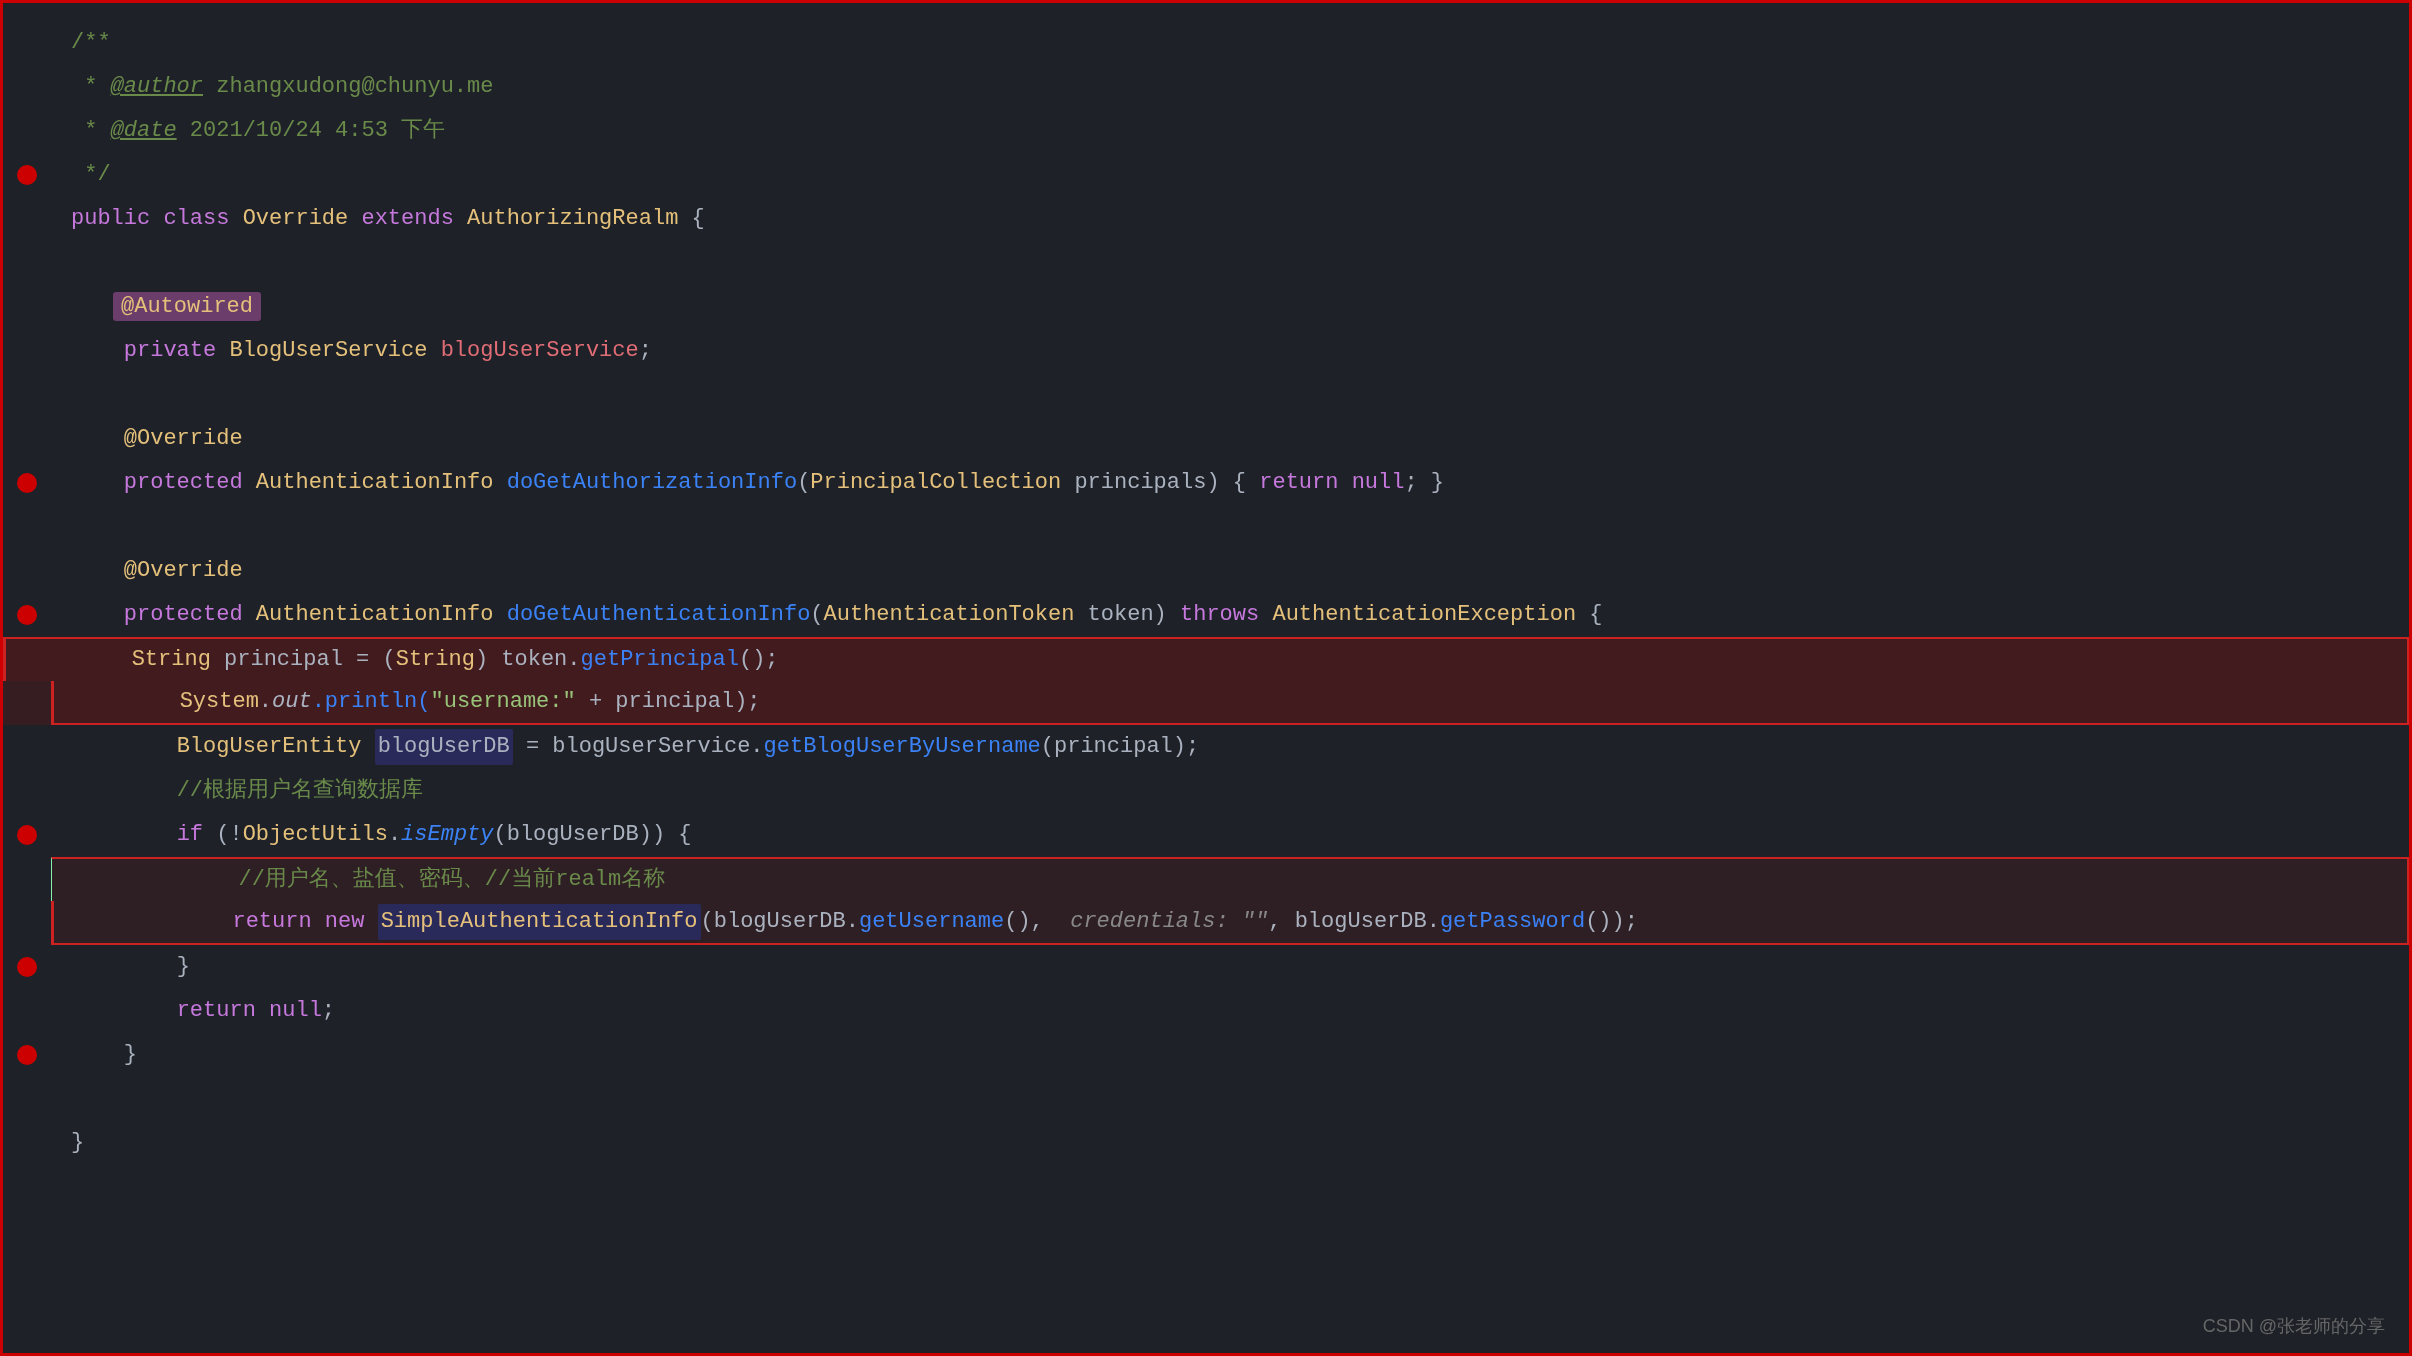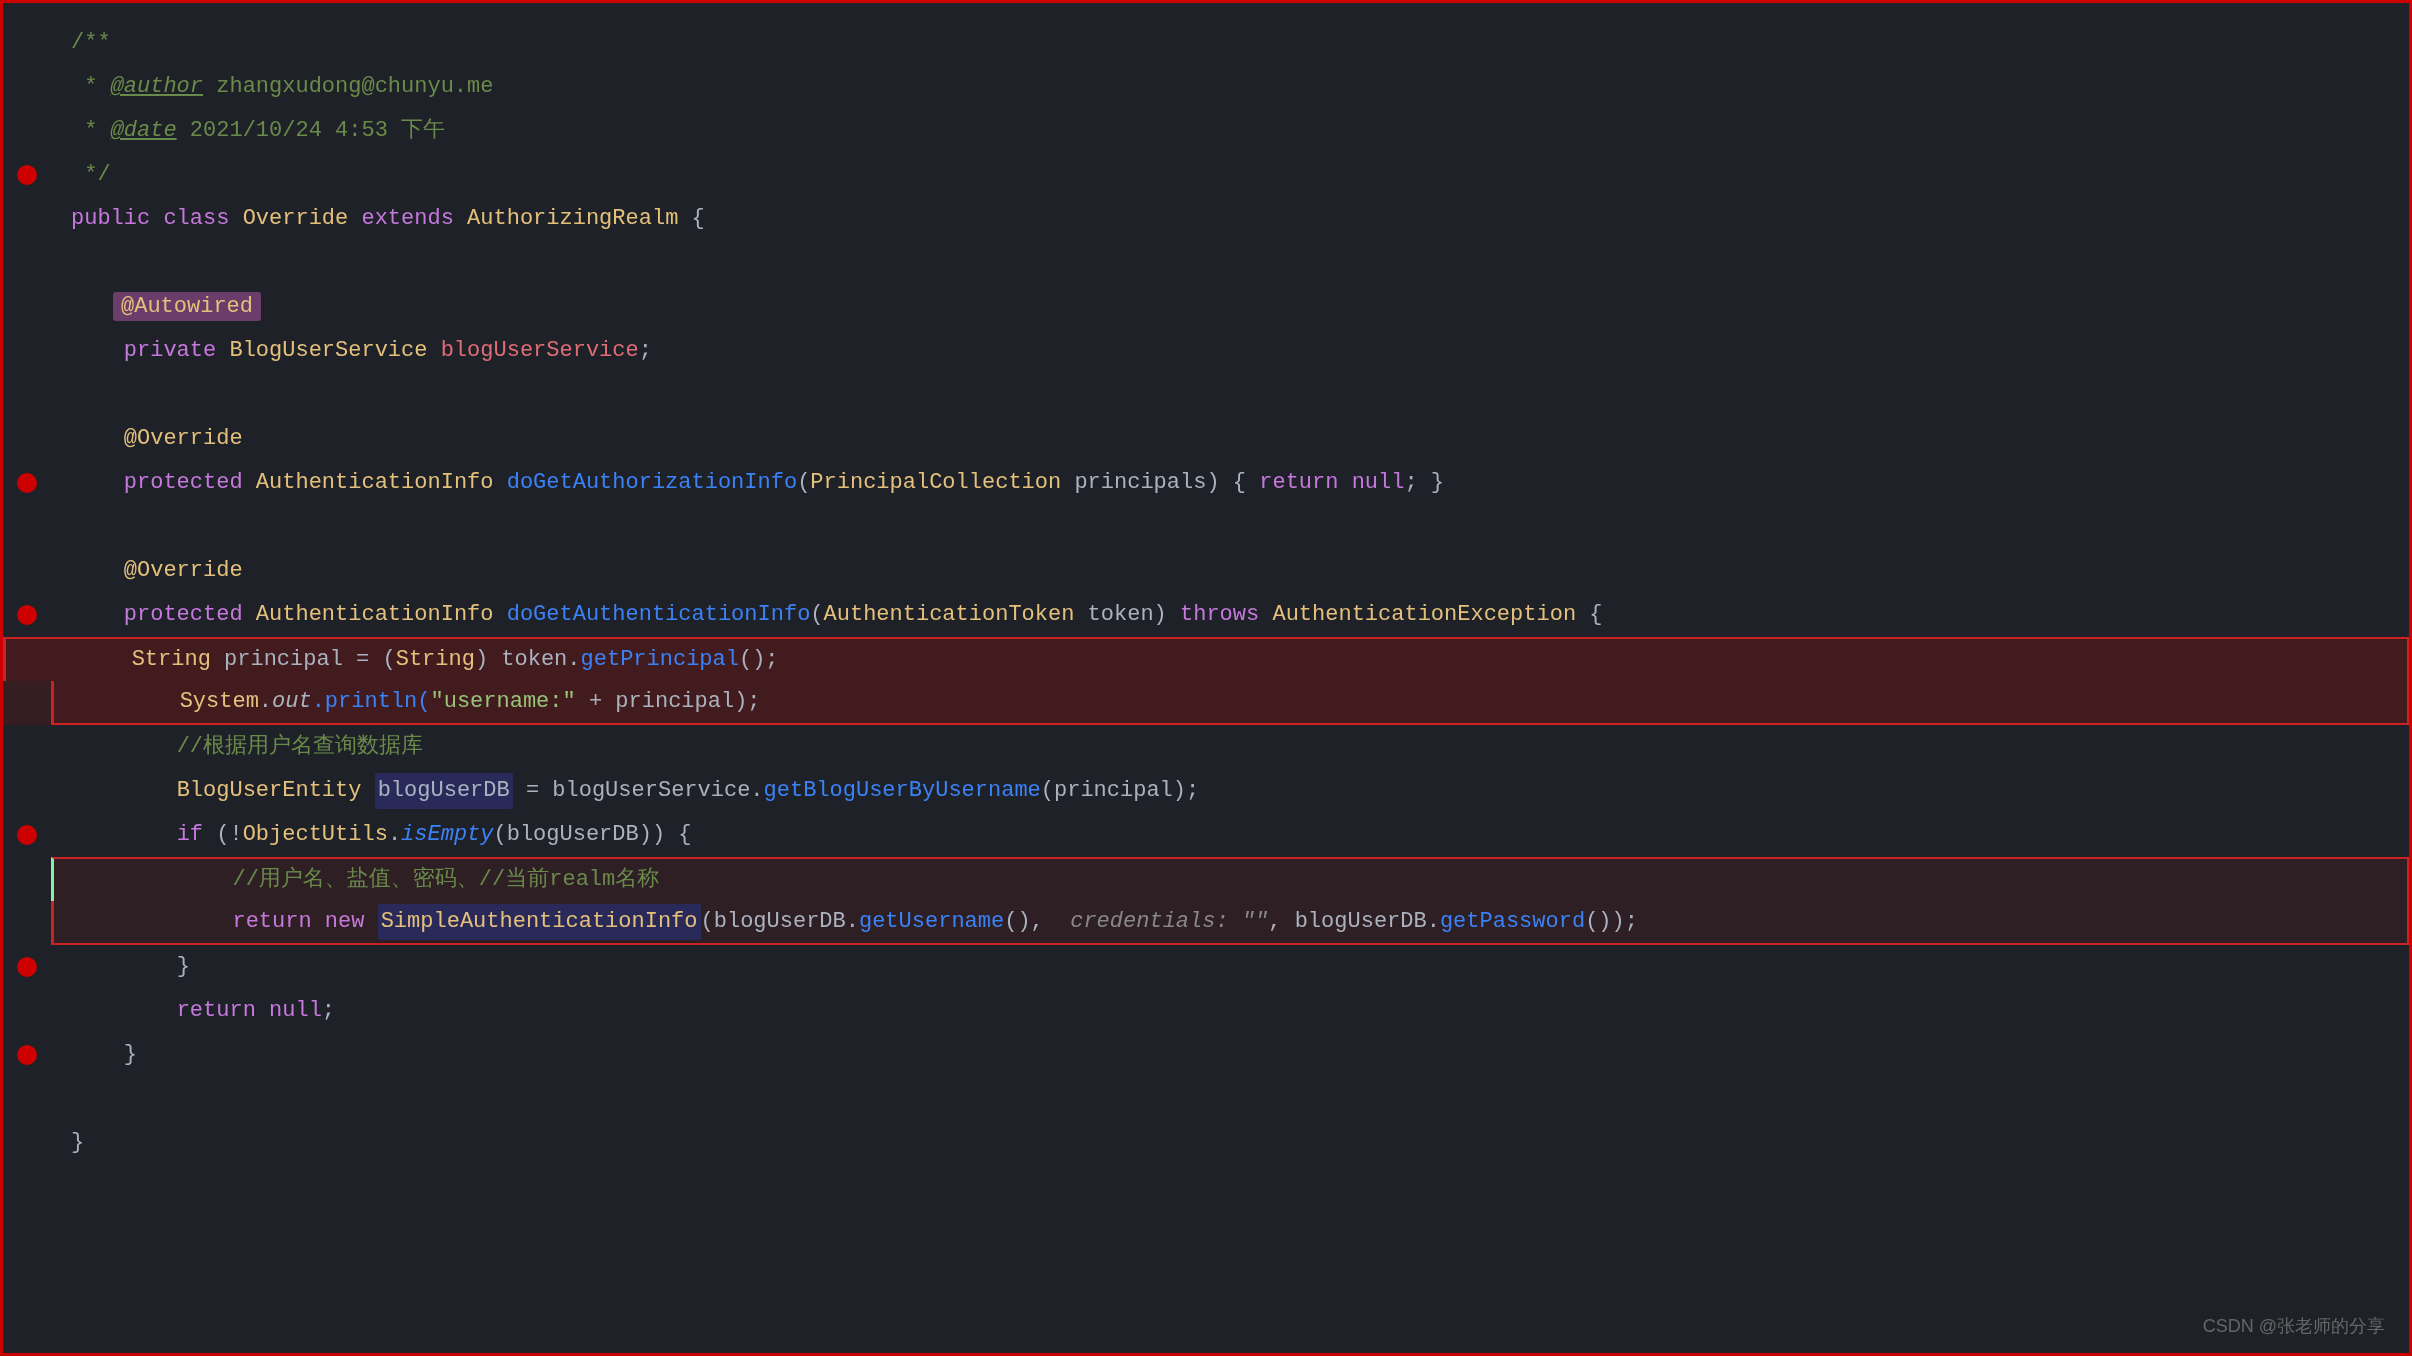--- a/index.html
+++ b/index.html
@@ -192,43 +192,43 @@
   <div class="line line-highlighted">
     <div class="line-gutter"></div>
     <div class="line-content" style="border-left: 3px solid #cc2222; border-bottom: 2px solid #cc2222; border-right: 2px solid #cc2222; background:rgba(120,20,20,0.18);">
       <span>        </span><span class="c-class">System</span><span class="c-normal">.</span><span class="c-italic c-normal">out</span><span class="c-func">.println(</span><span class="c-string">"username:"</span><span class="c-normal"> + principal);</span>
     </div>
   </div>
 
   <div class="line">
     <div class="line-gutter"></div>
     <div class="line-content">
+      <span>        </span><span class="c-class">BlogUserEntity </span><span style="background:#2a2a5a;border-radius:2px;padding:1px 3px;" class="c-normal">blogUserDB</span><span class="c-normal"> = blogUserService.</span><span class="c-func">getBlogUserByUsername</span><span class="c-normal">(principal);</span>
+    </div>
+  </div>
+
+  <div class="line">
+    <div class="line-gutter"></div>
+    <div class="line-content">
       <span>        </span><span class="c-comment">//根据用户名查询数据库</span>
     </div>
   </div>
 
   <div class="line">
-    <div class="line-gutter"></div>
-    <div class="line-content">
-      <span>        </span><span class="c-class">BlogUserEntity </span><span style="background:#2a2a5a;border-radius:2px;padding:1px 3px;" class="c-normal">blogUserDB</span><span class="c-normal"> = blogUserService.</span><span class="c-func">getBlogUserByUsername</span><span class="c-normal">(principal);</span>
-    </div>
-  </div>
-
-  <div class="line">
     <div class="line-gutter">
       <div class="breakpoint"></div>
     </div>
     <div class="line-content">
       <span>        </span><span class="c-keyword">if </span><span class="c-normal">(!</span><span class="c-class">ObjectUtils</span><span class="c-normal">.</span><span class="c-italic c-func">isEmpty</span><span class="c-normal">(blogUserDB)) {</span>
     </div>
   </div>
 
   <div class="line">
     <div class="line-gutter"></div>
-    <div class="line-content" style="border-left: 3px solid #86efac; border-top: 2px solid #cc2222; border-right: 2px solid #cc2222; background:rgba(120,20,20,0.18);">
+    <div class="line-content" style="border-left: 1px solid #86efac; border-top: 2px solid #cc2222; border-right: 2px solid #cc2222; background:rgba(120,20,20,0.18);gap:8px;">
       <span>            </span><span class="c-comment">//用户名、盐值、密码、//当前realm名称</span>
     </div>
   </div>
 
   <div class="line">
     <div class="line-gutter"></div>
     <div class="line-content" style="border-left: 3px solid #cc2222; border-bottom: 2px solid #cc2222; border-right: 2px solid #cc2222; background:rgba(120,20,20,0.18);">
       <span>            </span><span class="c-keyword">return </span><span class="c-keyword">new </span><span style="background:#2a2a5a;border-radius:2px;padding:1px 3px;" class="c-class">SimpleAuthenticationInfo</span><span class="c-normal">(blogUserDB.</span><span class="c-func">getUsername</span><span class="c-normal">(),  </span><span class="param-hint">credentials: ""</span><span class="c-normal">, blogUserDB.</span><span class="c-func">getPassword</span><span class="c-normal">());</span>
     </div>
   </div>

